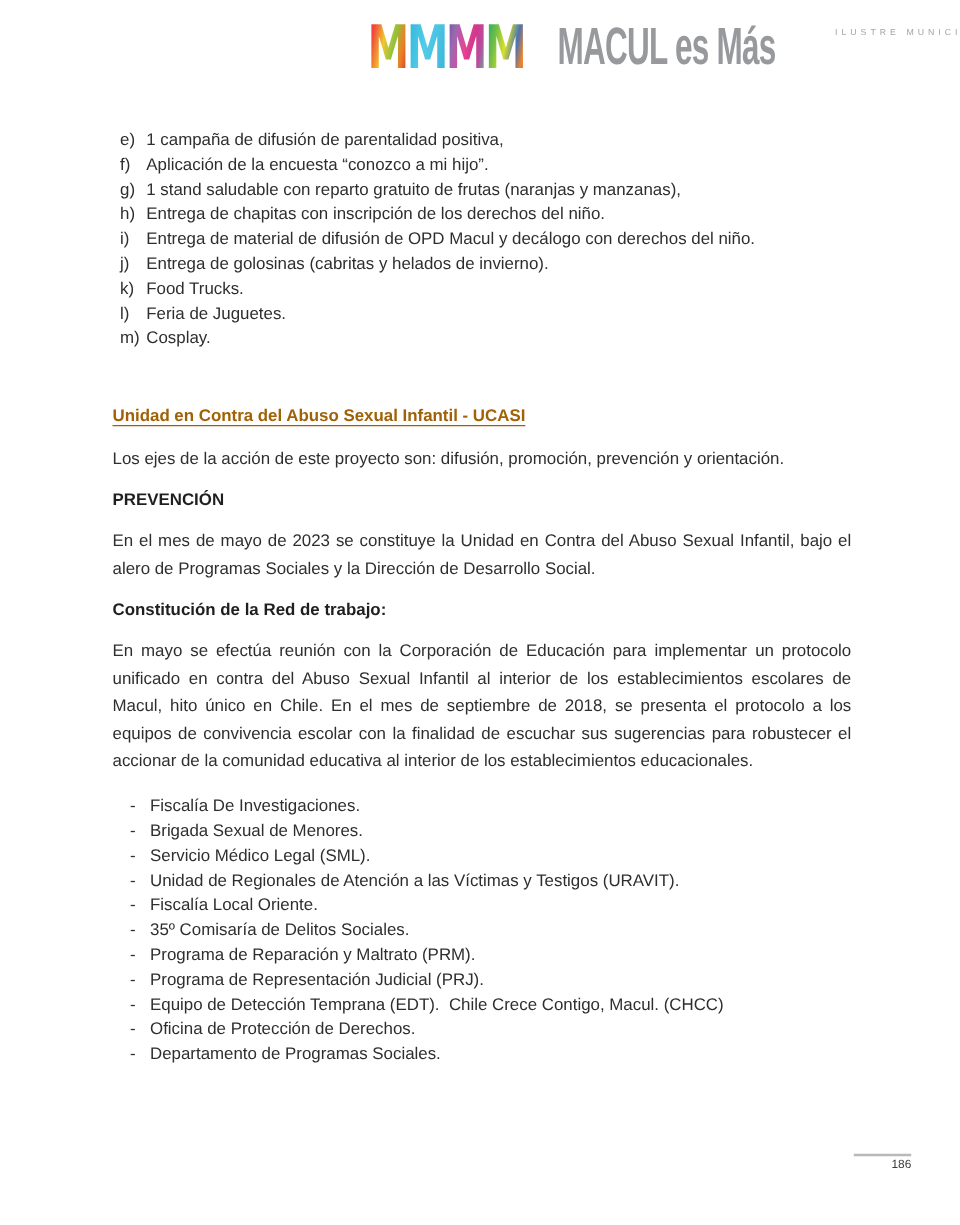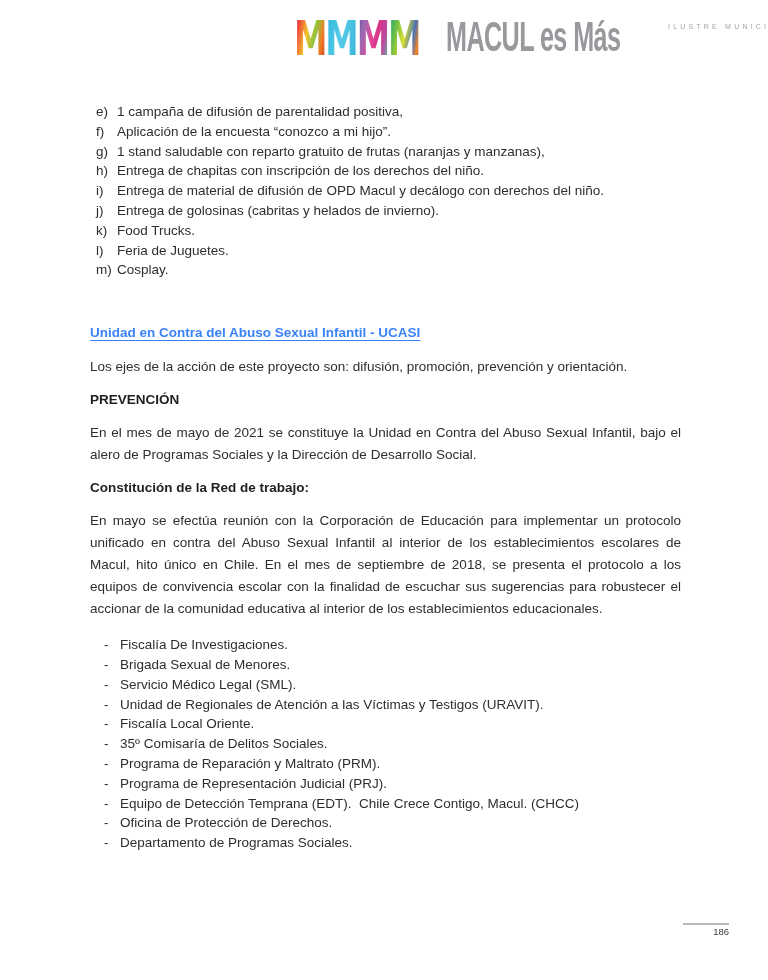--- a/index.html
+++ b/index.html
@@ -47,21 +47,21 @@
   .main{
     position:absolute;left:90px;top:102px;width:591px;
     font-size:13.5px;line-height:22px;
   }
   .letter-list{margin:0 0 42px 0;}
   .letter-list .li{display:flex;line-height:19.8px;}
   .letter-list .lbl{width:27px;flex:0 0 27px;padding-left:6px;box-sizing:border-box;}
   .letter-list .txt{flex:1;white-space:pre-wrap;}
 
   .h-underline{
-    font-weight:bold;color:#3b82f6;
+    font-weight:bold;color:#a16207;
     text-decoration:underline;text-underline-offset:3px;
     margin:12px 0 12px 0;
   }
   p{margin:0 0 11px 0;}
   .justify{text-align:justify;}
   .bold{font-weight:bold;color:#1f1f1f;}
 
   .dash-list{margin-top:15px;}
   .dash-list .li{display:flex;line-height:19.8px;padding-left:14px;}
   .dash-list .mk{width:16px;flex:0 0 16px;}
@@ -139,21 +139,21 @@
         </div>
     </div>
 
     <p class="h-underline">Unidad en Contra del Abuso Sexual Infantil - UCASI</p>
 
     <p>Los ejes de la acción de este proyecto son: difusión, promoción, prevención y orientación.</p>
 
     <p class="bold">PREVENCIÓN</p>
 
 
-    <p class="justify">En el mes de mayo de 2021 se constituye la Unidad en Contra del Abuso Sexual Infantil, bajo el alero de Programas Sociales y la Dirección de Desarrollo Social.</p>
+    <p class="justify">En el mes de mayo de 2023 se constituye la Unidad en Contra del Abuso Sexual Infantil, bajo el alero de Programas Sociales y la Dirección de Desarrollo Social.</p>
 
     <p class="bold">Constitución de la Red de trabajo:</p>
 
     <p class="justify">En mayo se efectúa reunión con la Corporación de Educación para implementar un protocolo unificado en contra del Abuso Sexual Infantil al interior de los establecimientos escolares de Macul, hito único en Chile. En el mes de septiembre de 2018, se presenta el protocolo a los equipos de convivencia escolar con la finalidad de escuchar sus sugerencias para robustecer el accionar de la comunidad educativa al interior de los establecimientos educacionales.</p>
 
 
     <div class="dash-list">
       <div class="li">
           <span class="mk">-</span>
           <span class="txt">Fiscalía De Investigaciones.</span>

